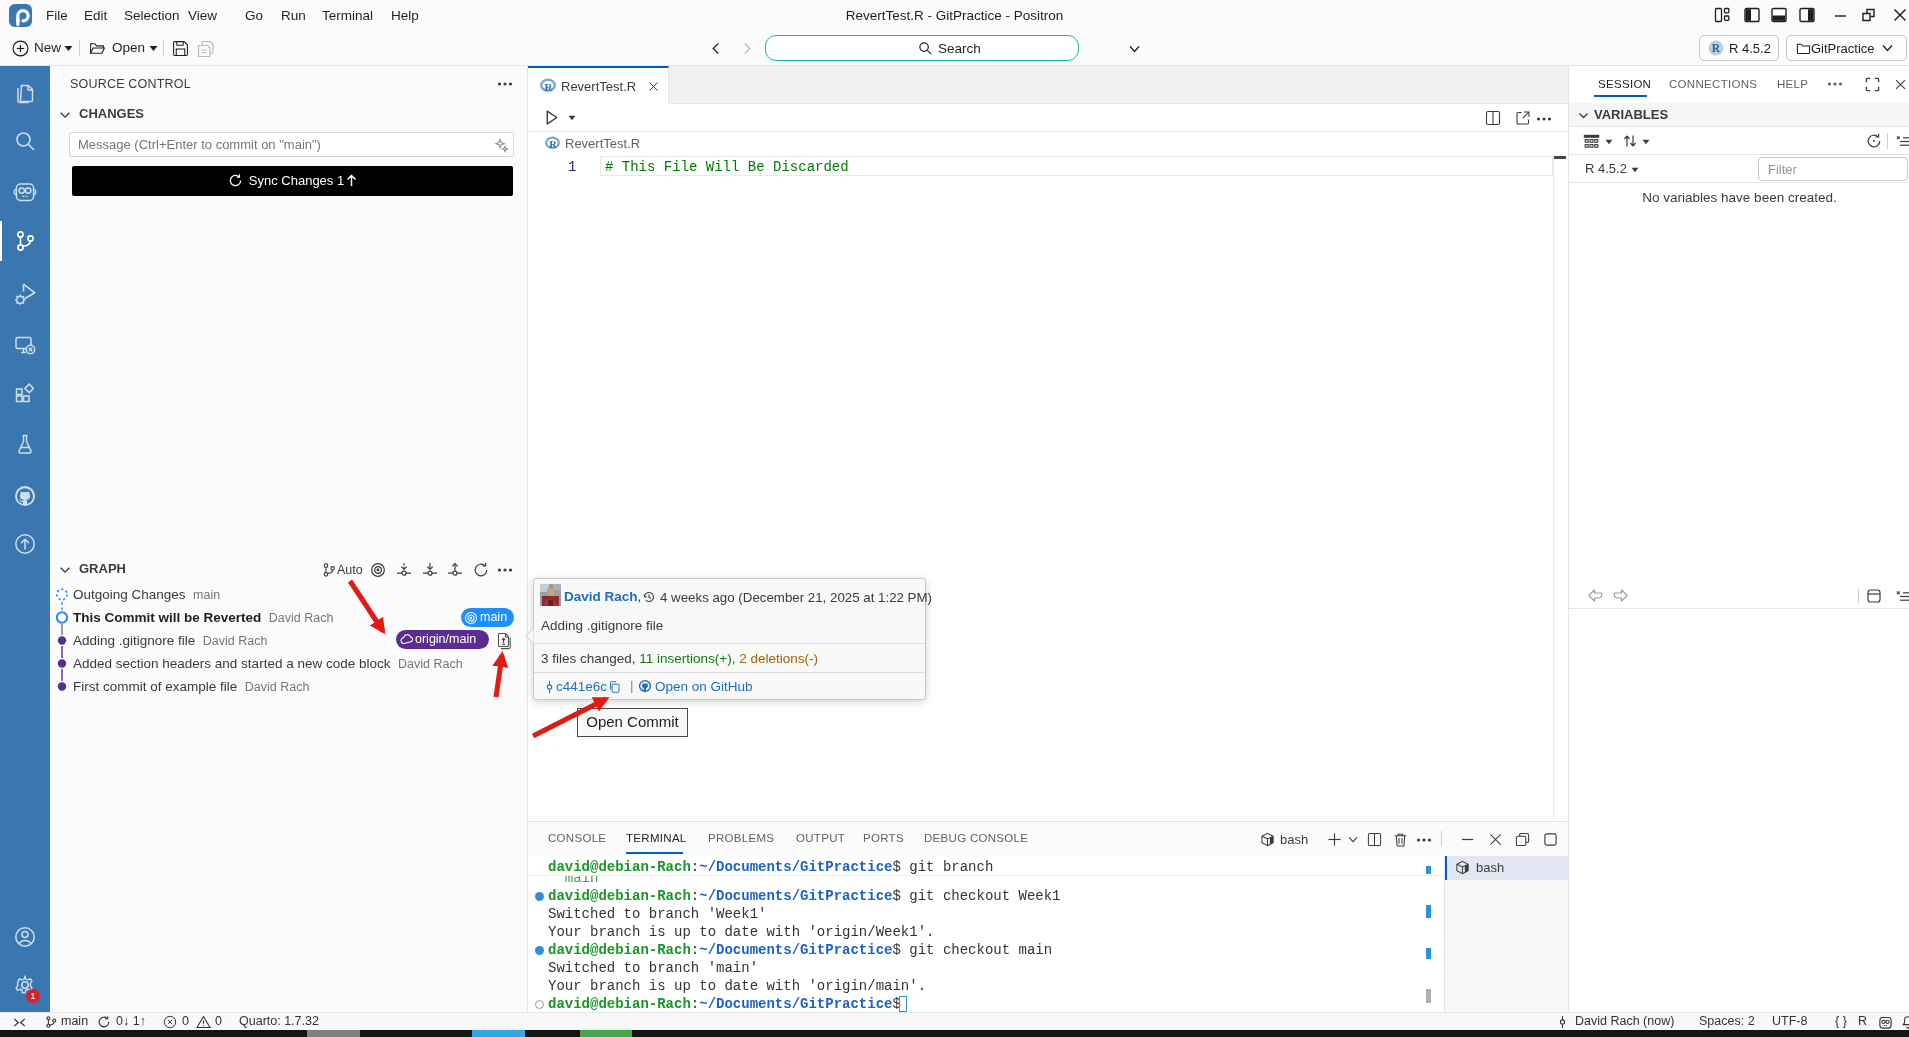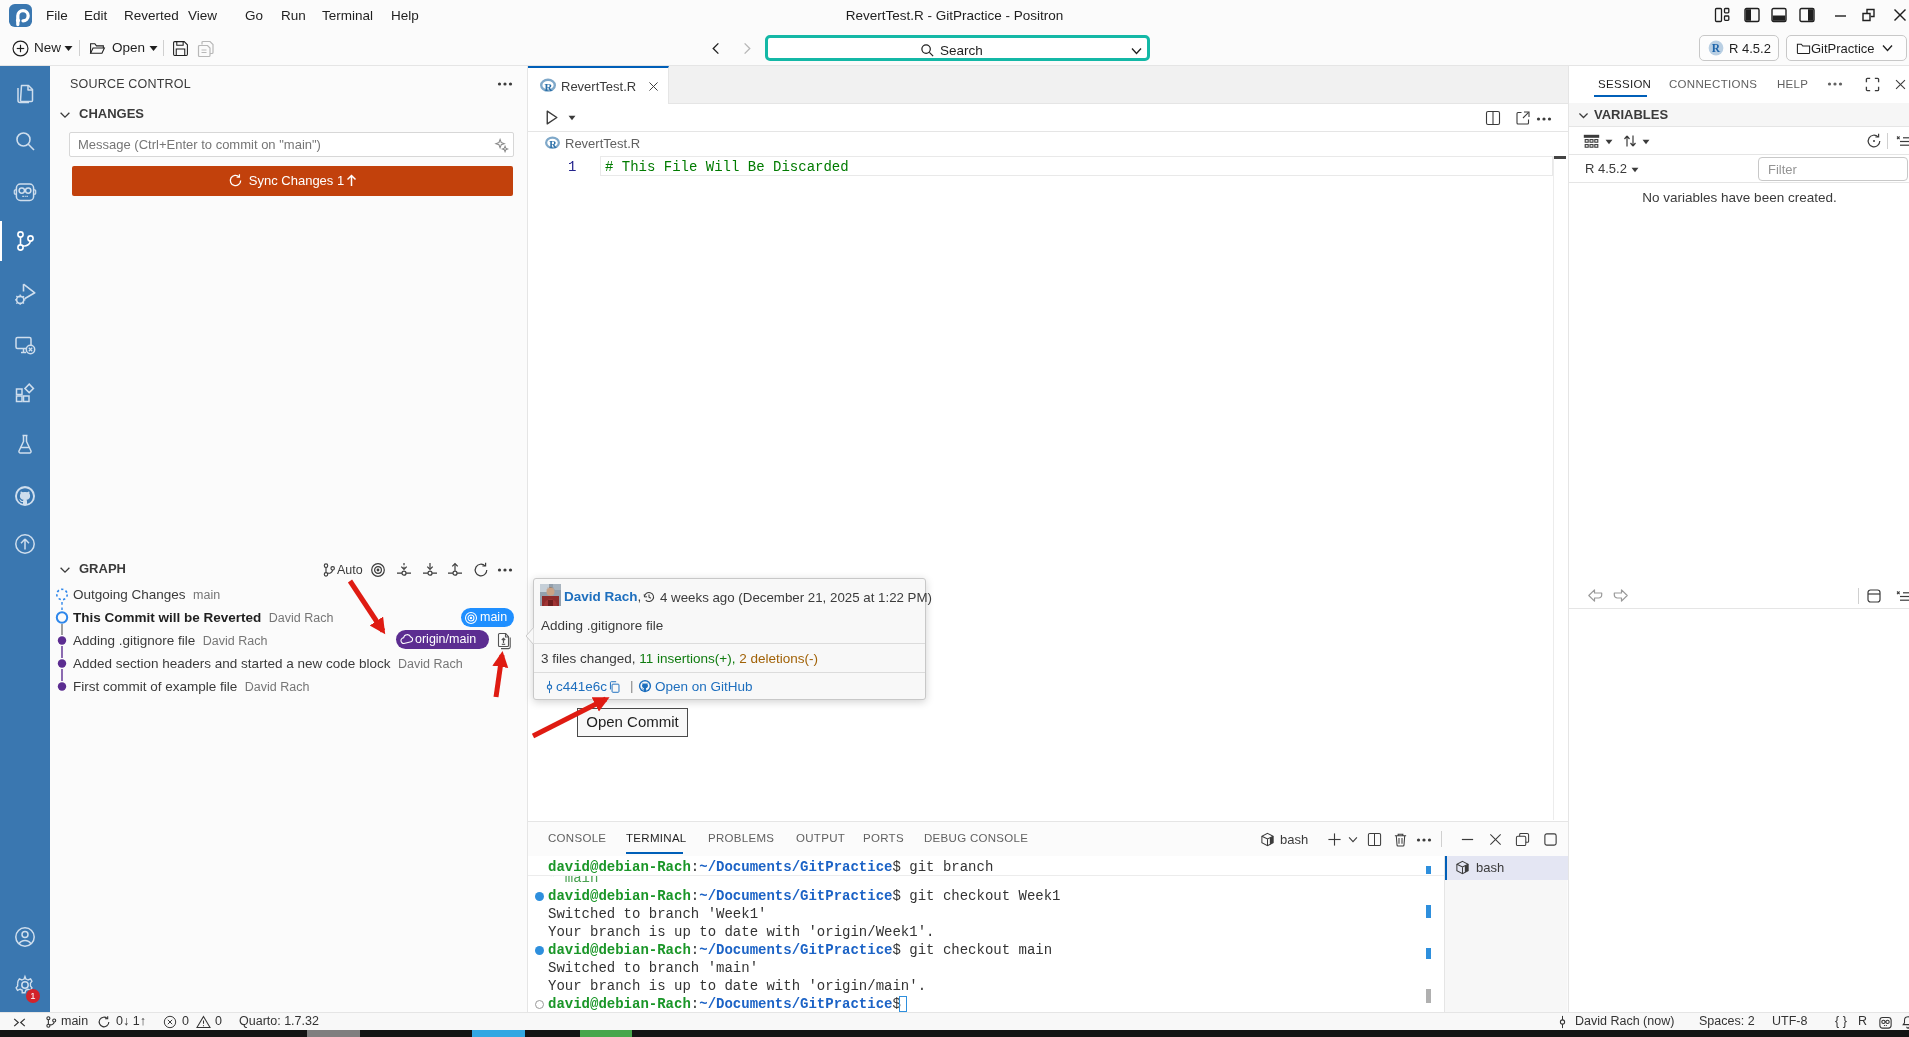--- a/index.html
+++ b/index.html
@@ -9,21 +9,21 @@
 .mono { font-family:"Liberation Mono", monospace; }
 svg { display:block; }
 
 #menubar { left:0; top:0; width:1909px; height:31px; background:#fbfbfb; }
 #menubar .mi { position:absolute; top:8px; font-size:13.5px; color:#1f1f1f; }
 #title { position:absolute; top:8px; width:100%; text-align:center; font-size:13.5px; color:#1f1f1f; }
 
 #toolbar { left:0; top:31px; width:1909px; height:35px; background:#fbfbfb; border-bottom:1px solid #e5e5e5; }
 .tbtxt { font-size:13.5px; color:#1f1f1f; }
 .sep { position:absolute; width:1px; height:16px; background:#d0d0d0; top:9px; }
-#searchbox { position:absolute; left:765px; top:4px; width:385px; height:26px; border:3px solid #14b8a6; border-radius:5px; background:#fff; }
+#searchbox { position:absolute; left:765px; top:4px; width:314px; height:26px; border:1px solid #14b8a6; border-radius:11px; background:#fff; }
 .pill-btn { position:absolute; top:4px; height:26px; border:1px solid #c8c8c8; border-radius:5px; background:#fdfdfd; font-size:13px; color:#1f1f1f; display:flex; align-items:center; }
 
 #activitybar { left:0; top:66px; width:50px; height:946px; background:#3a77b0; }
 .ai { position:absolute; left:13px; width:24px; height:24px; }
 
 #sidebar { left:50px; top:66px; width:478px; height:946px; background:#fbfbfb; border-right:1px solid #e5e5e5; }
 
 #tabbar { left:528px; top:66px; width:1040px; height:38px; background:#f1f1f1; border-bottom:1px solid #e5e5e5; }
 #tab1 { position:absolute; left:0; top:0; width:141px; height:38px; background:#ffffff; border-top:2px solid #005fb8; border-right:1px solid #e5e5e5; }
 #editor { left:528px; top:104px; width:1040px; height:717px; background:#fff; }
@@ -44,21 +44,21 @@
 </head>
 <body>
 <div id="menubar" class="abs">
   <svg class="abs" style="left:9px;top:4px" width="23" height="23" viewBox="0 0 24 24">
       <rect x="0" y="0" width="24" height="24" rx="6" fill="#3a77b0"></rect>
       <path d="M9.2 21.5 L9.2 12.2 A5.4 5.4 0 1 1 14.6 17.6" fill="none" stroke="#fff" stroke-width="3.4" stroke-linecap="round"></path>
       <circle cx="9.4" cy="17.3" r="2.1" fill="#fff"></circle>
     </svg>
   <div class="mi" style="left:46px">File</div>
   <div class="mi" style="left:84px">Edit</div>
-  <div class="mi" style="left:124px">Reverted</div>
+  <div class="mi" style="left:124px">Selection</div>
   <div class="mi" style="left:188px">View</div>
   <div class="mi" style="left:245px">Go</div>
   <div class="mi" style="left:281px">Run</div>
   <div class="mi" style="left:322px">Terminal</div>
   <div class="mi" style="left:391px">Help</div>
   <div id="title">RevertTest.R - GitPractice - Positron</div>
   <svg class="abs" style="left:1714px;top:7px" width="16" height="16" viewBox="0 0 16 16" fill="none" stroke="#1f1f1f" stroke-width="1.3">
       <rect x="1.5" y="1.5" width="6" height="13" rx="1"></rect>
       <rect x="10.5" y="1.5" width="4.3" height="4.3" rx="0.8"></rect>
       <rect x="10.5" y="9" width="4.3" height="4.3" rx="0.8"></rect>
@@ -229,21 +229,21 @@
       <path d="M3 5.5 L8 10.5 L13 5.5"></path>
     </svg>
   <div class="abs" style="left:29px;top:40px;font-size:13px;font-weight:bold;color:#3b3b3b">CHANGES</div>
   <div class="abs" style="left:19px;top:66px;width:445px;height:25px;border:1px solid #d7d7d7;border-radius:2px;background:#fff">
     <div class="abs" style="left:8px;top:4px;font-size:13px;color:#767676">Message (Ctrl+Enter to commit on "main")</div>
     <svg class="abs" style="left:424px;top:5px" width="15" height="15" viewBox="0 0 16 16" fill="none" stroke="#8a8a8a" stroke-width="1.1">
         <path d="M6.5 1.5 l1.2 3.3 3.3 1.2 -3.3 1.2 -1.2 3.3 -1.2-3.3 -3.3-1.2 3.3-1.2 z"></path>
         <path d="M11.8 8.8 l0.8 2.1 2.1 0.8 -2.1 0.8 -0.8 2.1 -0.8-2.1 -2.1-0.8 2.1-0.8 z"></path>
       </svg>
   </div>
-  <div class="abs" style="left:22px;top:100px;width:441px;height:30px;border-radius:2px;background:#c2410c;color:#fff;font-size:13px;text-align:center;line-height:30px">
+  <div class="abs" style="left:22px;top:100px;width:441px;height:30px;border-radius:2px;background:#000000;color:#fff;font-size:13px;text-align:center;line-height:30px">
     <svg style="display:inline-block;vertical-align:-3px;margin-right:6px" width="15" height="15" viewBox="0 0 16 16" fill="none" stroke="#fff" stroke-width="1.4">
         <path d="M13.5 8 a5.5 5.5 0 1 1 -1.6-3.9"></path>
         <path d="M12.2 1.3 l0 3 -3 0" stroke-width="1.3"></path>
       </svg>Sync Changes 1<svg style="display:inline-block;vertical-align:-2px;margin-left:2px" width="11" height="13" viewBox="0 0 11 13" fill="none" stroke="#fff" stroke-width="1.5">
         <path d="M5.5 12 V1.5 M1.5 5.5 L5.5 1.5 L9.5 5.5"></path>
       </svg>
   </div>
   <svg class="abs" style="left:8px;top:497px" width="14" height="14" viewBox="0 0 16 16" fill="none" stroke="#3b3b3b" stroke-width="1.5">
       <path d="M3 5.5 L8 10.5 L13 5.5"></path>
     </svg>

